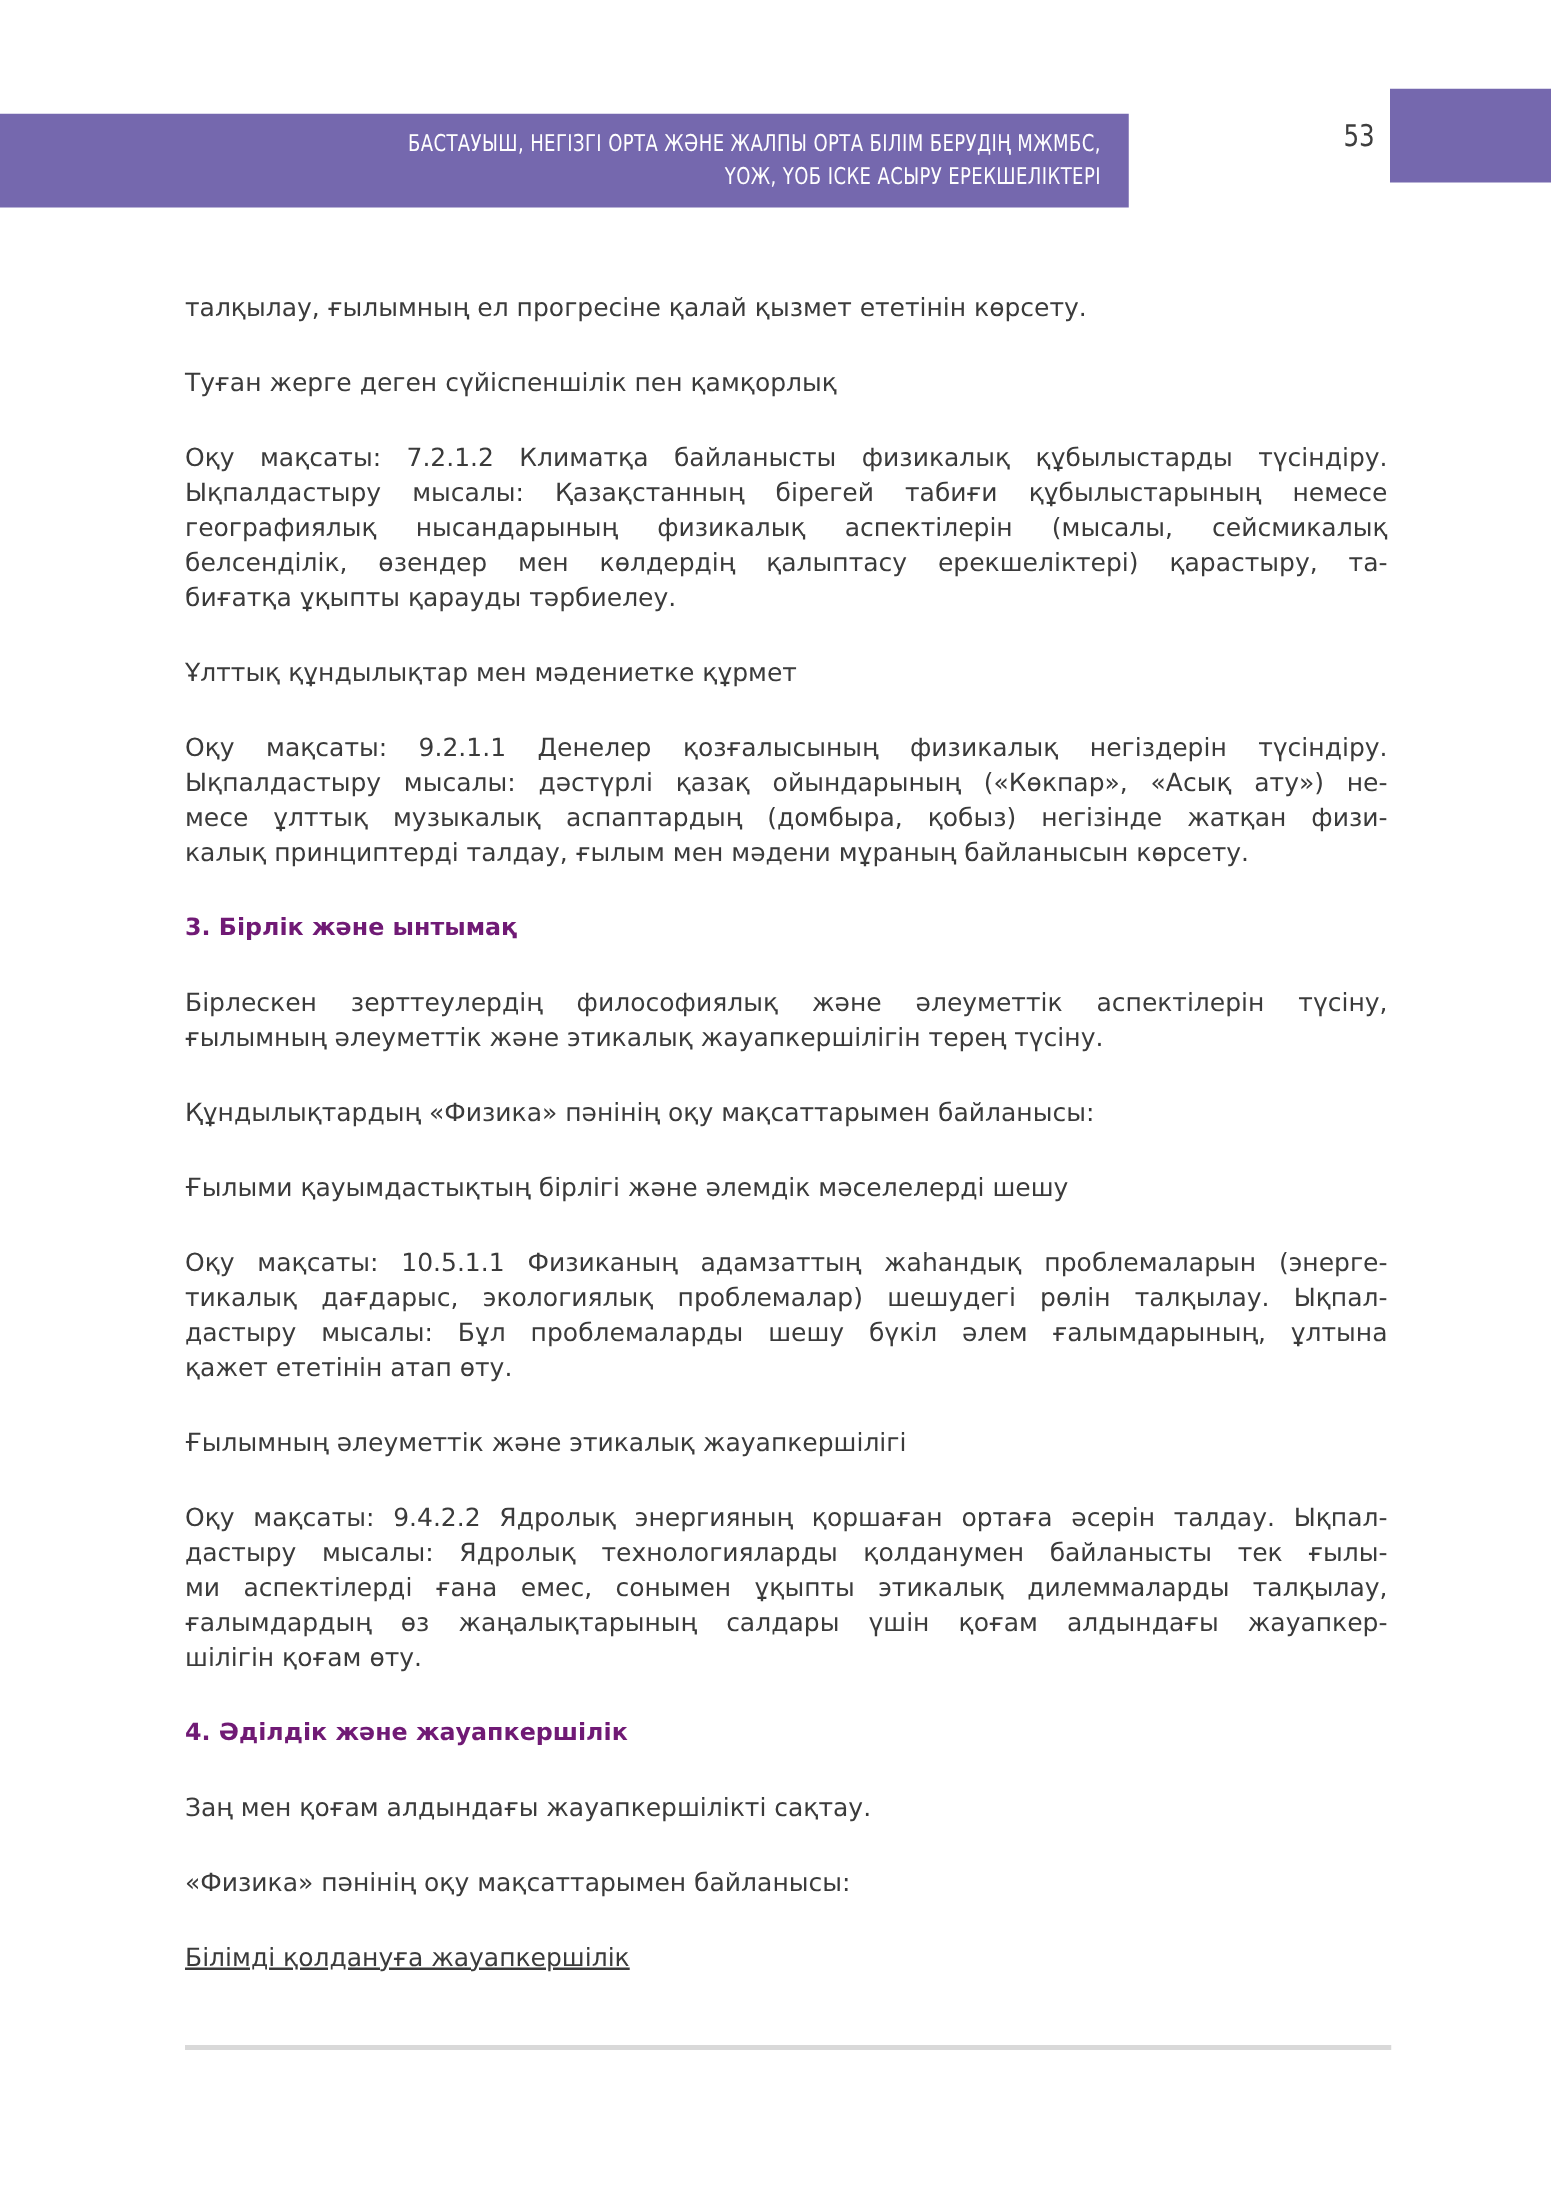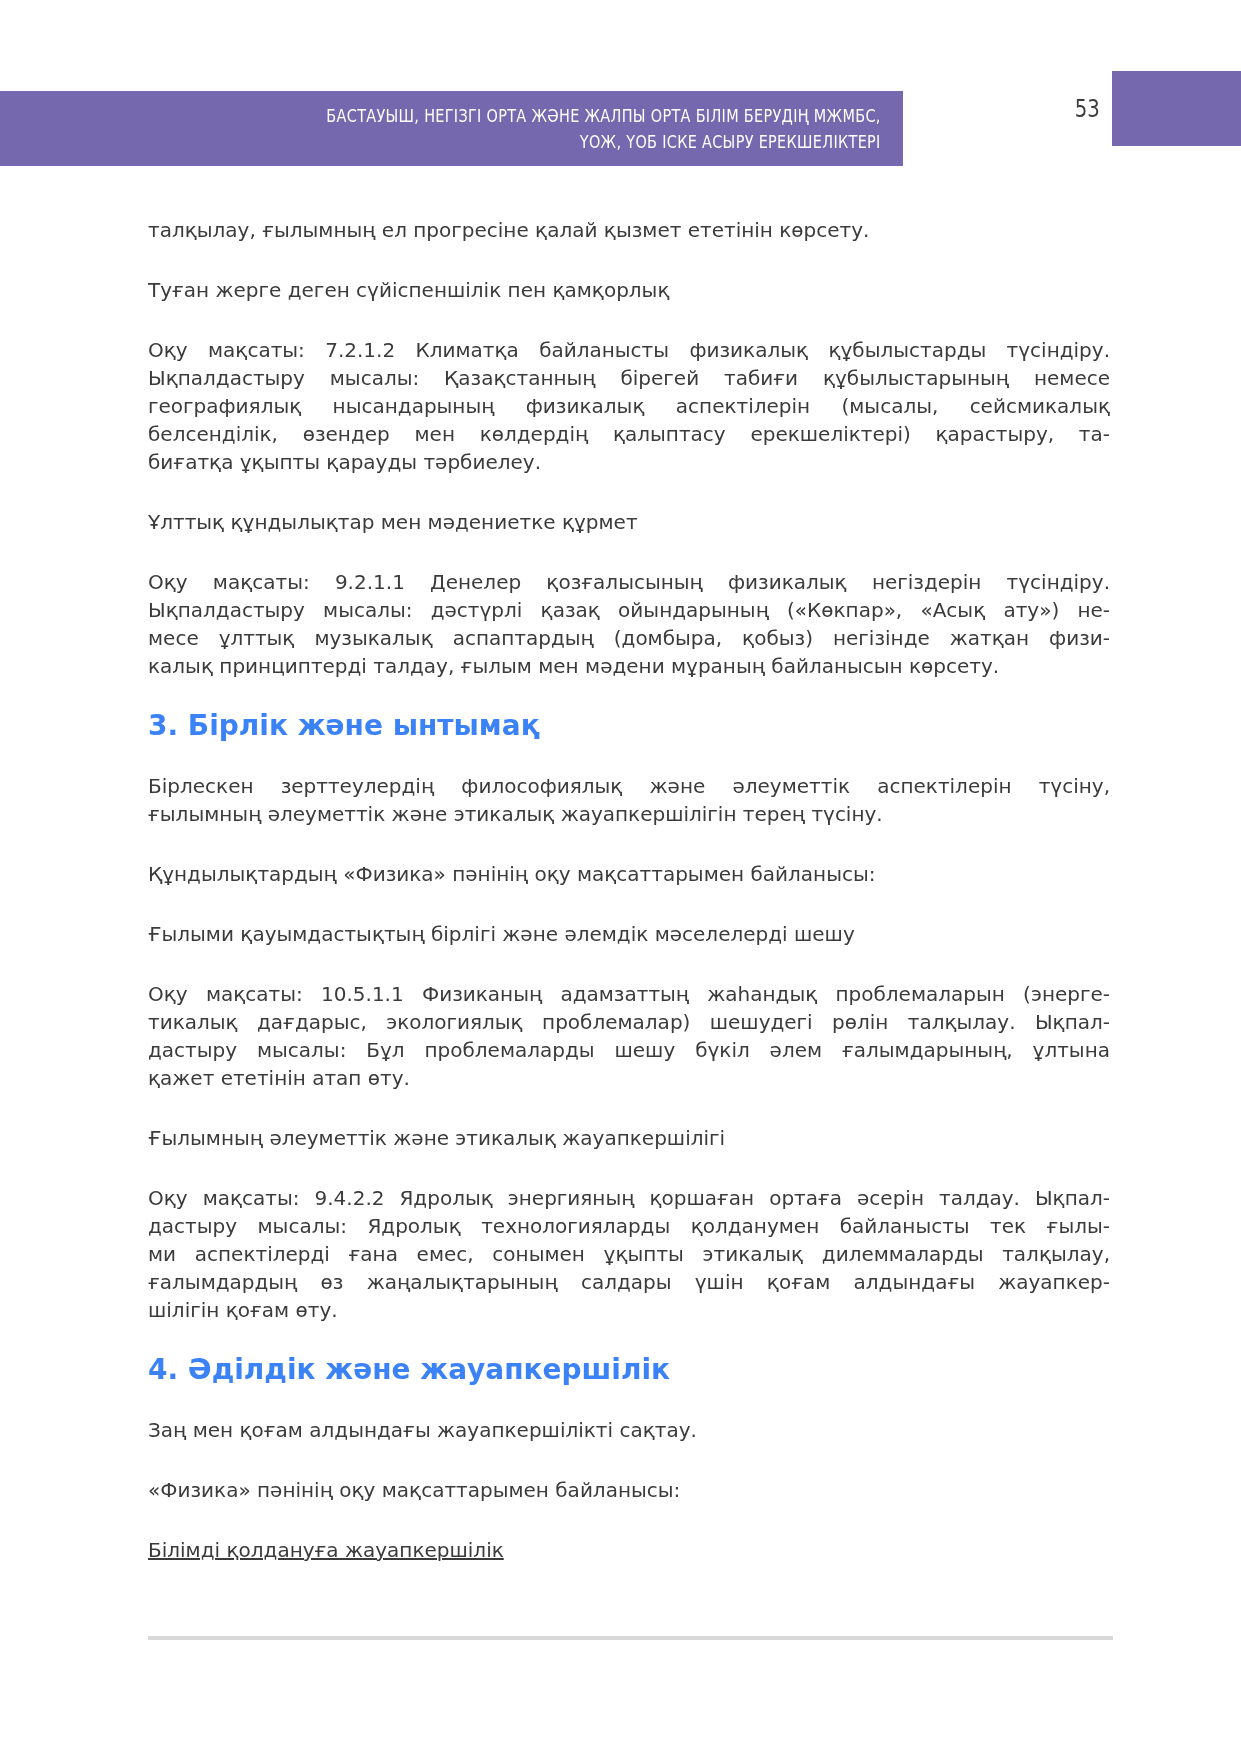--- a/index.html
+++ b/index.html
@@ -48,28 +48,28 @@
     background: #7568ae;
   }
 
   
   .content {
     position: absolute; left: 148px; top: 216px;
     width: 962px;
     color: #3b3b3b;
     font-size: 20px;
   }
-  .block { margin: 0 0 32px 0; }
+  .block { margin: 16px 0 32px 0; }
   .block:last-child { margin-bottom: 0; text-decoration: underline; }
   .line { line-height: 28px; min-height: 28px; }
   .line.just { text-align: justify; text-align-last: justify; }
   .block.heading .line {
     font-weight: bold;
-    font-size: 28px;
-    color: #3b82f6;
+    font-size: 19px;
+    color: #701a75;
   }
 
   
   .footer-rule {
     position: absolute; left: 148px; top: 1636px;
     width: 965px; height: 4px;
     background: #d9d9d9;
   }
 </style>
 </head>

